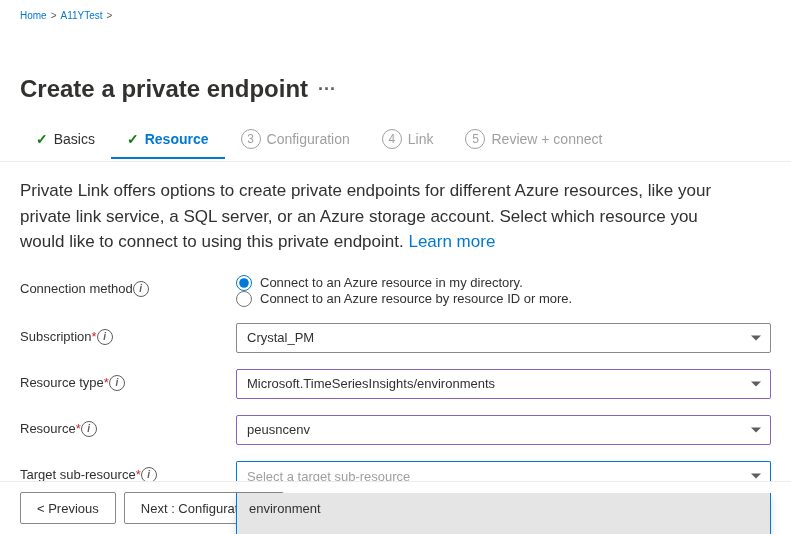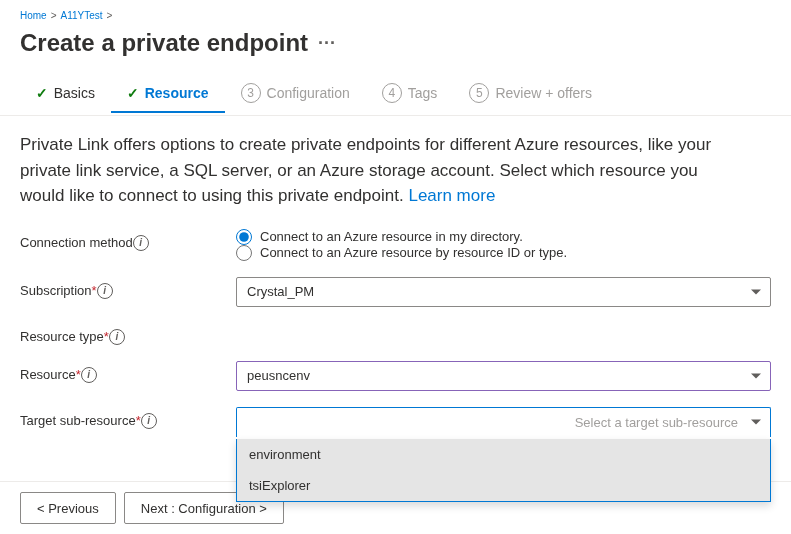--- a/index.html
+++ b/index.html
@@ -25,20 +25,21 @@
     .breadcrumb a { color: #0078d4; text-decoration: none; cursor: pointer; }
 
     .page-title {
       padding: 4px 20px 16px 20px;
       font-size: 24px;
       font-weight: 600;
       color: #323130;
       display: flex;
       align-items: center;
       gap: 10px;
+      margin-top: 46px;
     }
     .page-title-ellipsis {
       font-size: 18px;
       color: #605e5c;
       cursor: pointer;
     }
 
     .tabs {
       display: flex;
       align-items: center;
@@ -271,25 +272,25 @@
   <div class="tab completed active">
     <span class="check-icon">✓</span>
     <span>Resource</span>
   </div>
   <div class="tab disabled">
     <span class="tab-number">3</span>
     <span>Configuration</span>
   </div>
   <div class="tab disabled">
     <span class="tab-number">4</span>
-    <span>Tags</span>
+    <span>Link</span>
   </div>
   <div class="tab disabled">
     <span class="tab-number">5</span>
-    <span>Review + offers</span>
+    <span>Review + connect</span>
   </div>
 </div>
 
 <div class="content">
 
   <div class="description">
     <span>Private Link offers options to create private endpoints for different Azure resources, like your private link service, a SQL server, or an Azure storage account. Select which resource you would like to connect to using this private endpoint.</span>
     <a>Learn more</a>
   </div>
 
@@ -300,21 +301,21 @@
         <span>Connection method</span>
         <span class="info-icon">i</span>
       </div>
       <div class="form-control radio-group">
         <label class="radio-option">
           <input type="radio" class="radio-input" name="connection_method" checked="" style="">
           <span>Connect to an Azure resource in my directory.</span>
         </label>
         <label class="radio-option">
           <input type="radio" class="radio-input" name="connection_method" style="">
-          <span>Connect to an Azure resource by resource ID or type.</span>
+          <span>Connect to an Azure resource by resource ID or more.</span>
         </label>
       </div>
     </div>
 
     <div class="form-row">
       <div class="form-label">
         <span>Subscription</span>
         <span class="required-star">*</span>
         <span class="info-icon">i</span>
       </div>
@@ -327,20 +328,28 @@
         </div>
       </div>
     </div>
 
     <div class="form-row">
       <div class="form-label">
         <span>Resource type</span>
         <span class="required-star">*</span>
         <span class="info-icon">i</span>
       </div>
+      <div class="form-control">
+        <div class="select-wrapper">
+          <select class="select-field highlighted">
+            <option value="Microsoft.TimeSeriesInsights/environments">Microsoft.TimeSeriesInsights/environments</option>
+          </select>
+          <div class="chevron-down"></div>
+        </div>
+      </div>
     </div>
 
     <div class="form-row">
       <div class="form-label">
         <span>Resource</span>
         <span class="required-star">*</span>
         <span class="info-icon">i</span>
       </div>
       <div class="form-control">
         <div class="select-wrapper">
@@ -354,21 +363,21 @@
 
     <div class="form-row">
       <div class="form-label">
         <span>Target sub-resource</span>
         <span class="required-star">*</span>
         <span class="info-icon">i</span>
       </div>
       <div class="form-control">
         <div class="dropdown-open-wrapper">
           <div class="select-wrapper" style="position:relative;">
-            <div class="select-field active-dropdown" style="display:flex;align-items:center;cursor:pointer;border:1px solid #0078d4;border-bottom:none;border-radius:2px 2px 0 0;justify-content:flex-end;">
+            <div class="select-field active-dropdown" style="display:flex;align-items:center;cursor:pointer;border:1px solid #0078d4;border-bottom:none;border-radius:2px 2px 0 0;">
               <span style="color:#a19f9d;">Select a target sub-resource</span>
             </div>
             <div class="chevron-down"></div>
           </div>
           <div class="dropdown-overlay">
             <div class="dropdown-item">environment</div>
             <div class="dropdown-item">tsiExplorer</div>
           </div>
         </div>
       </div>

